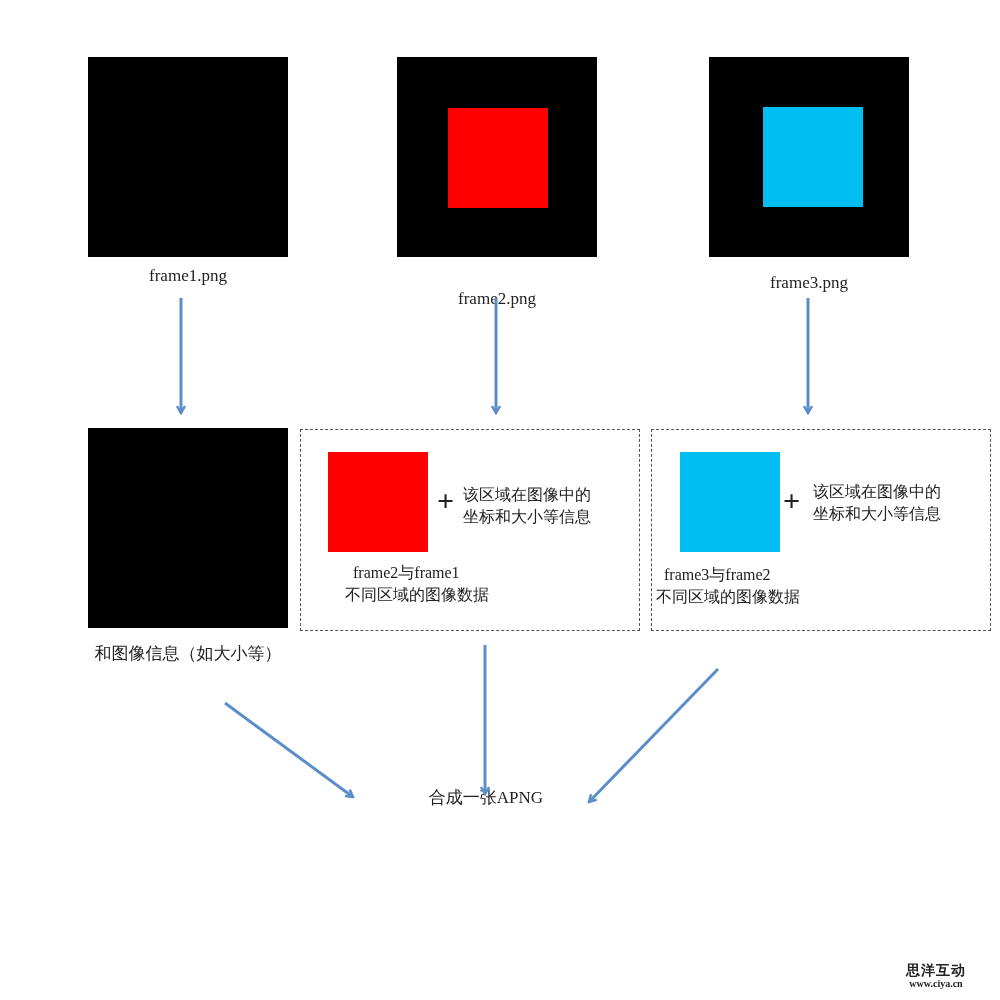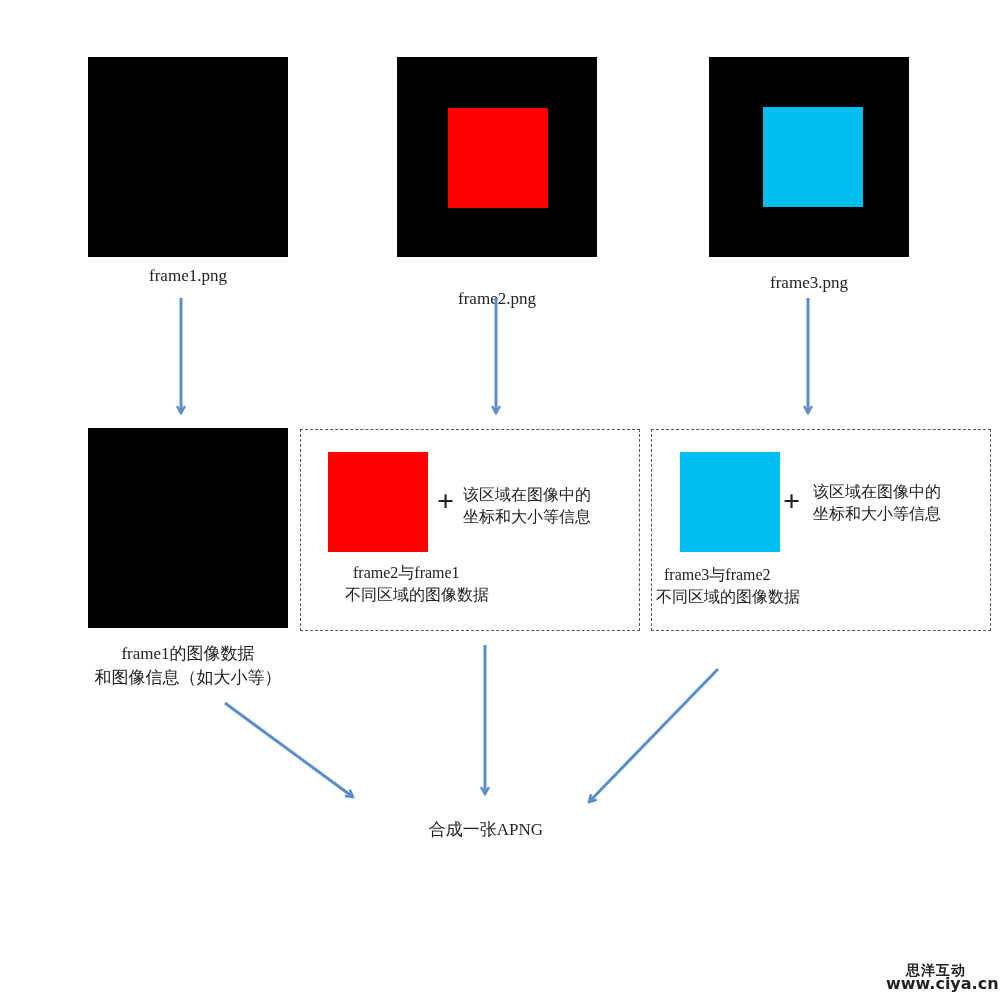--- a/index.html
+++ b/index.html
@@ -24,21 +24,20 @@
 </div>
 <div class="abs label" style="left:397px;top:269px;width:200px;margin-top:20px;">frame2.png</div>
 
 <div class="abs frame" style="left:709px;top:57px;width:200px;height:200px;">
   <div class="abs" style="left:54px;top:50px;width:100px;height:100px;background:#00bef2;"></div>
 </div>
 <div class="abs label" style="left:709px;top:266px;width:200px;margin-top:7px;">frame3.png</div>
 
 <div class="abs frame" style="left:88px;top:428px;width:200px;height:200px;"></div>
 <div class="abs label" style="left:58px;top:642px;width:260px;line-height:24px;">
-  <div>frame1的图像数据</div>
   <div>和图像信息（如大小等）</div>
 </div>
 
 <div class="abs dashbox" style="left:300px;top:429px;width:340px;height:202px;">
   <div class="abs" style="left:27px;top:22px;width:100px;height:100px;background:#ff0000;"></div>
   <div class="abs plus" style="left:136px;top:56px;">+</div>
   <div class="abs small" style="left:162px;top:54px;">
     <div>该区域在图像中的</div>
     <div>坐标和大小等信息</div>
   </div>
@@ -54,34 +53,34 @@
   <div class="abs small" style="left:161px;top:51px;">
     <div>该区域在图像中的</div>
     <div>坐标和大小等信息</div>
   </div>
   <div class="abs small" style="left:4px;top:134px;">
     <div style="padding-left:8px;">frame3与frame2</div>
     <div>不同区域的图像数据</div>
   </div>
 </div>
 
-<div class="abs label" style="left:386px;top:818px;width:200px;">合成一张APNG</div>
+<div class="abs label" style="left:386px;top:786px;width:200px;">合成一张APNG</div>
 
 <svg class="arrows" width="1000" height="1000">
   <defs>
     <marker id="ah" markerWidth="10" markerHeight="10" refX="8" refY="5" orient="auto" markerUnits="userSpaceOnUse">
       <path d="M1,1 L8,5 L1,9" fill="none" stroke="#5b8ec9" stroke-width="2.5"></path>
     </marker>
   </defs>
   <g stroke="#5b8ec9" stroke-width="3" fill="none" marker-end="url(#ah)">
     <line x1="181" y1="298" x2="181" y2="413"></line>
     <line x1="496" y1="298" x2="496" y2="413"></line>
     <line x1="808" y1="298" x2="808" y2="413"></line>
     <line x1="225" y1="703" x2="353" y2="797"></line>
     <line x1="485" y1="645" x2="485" y2="794"></line>
     <line x1="718" y1="669" x2="589" y2="802"></line>
   </g>
 </svg>
 
 <div class="abs wm" style="left:886px;top:962px;width:100px;">
   <div style="font-size:14px;line-height:16px;letter-spacing:1px;text-align:center;">思洋互动</div>
-  <div style="font-size:16px;line-height:12px;">www.ciya.cn</div>
+  <div style="font-size:10px;line-height:12px;font-family:Liberation Serif, serif;">www.ciya.cn</div>
 </div>
 
 </body></html>

